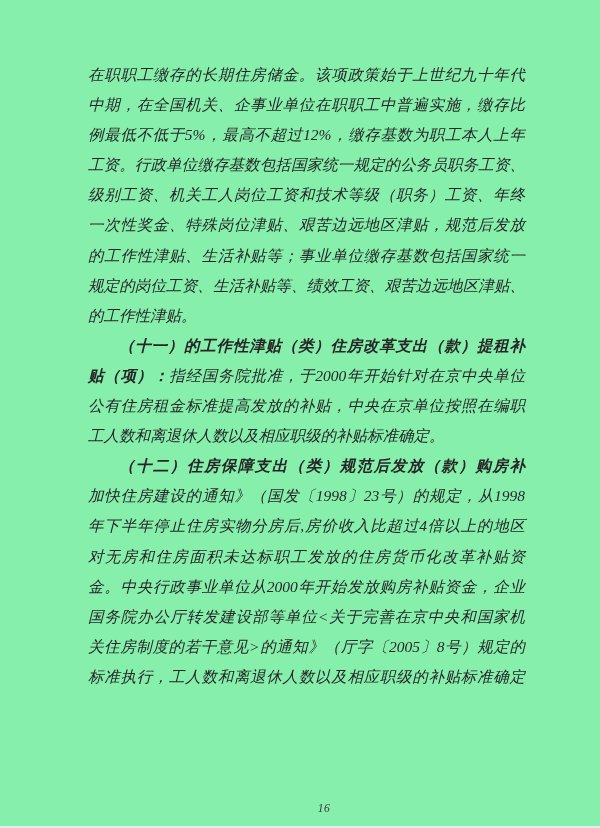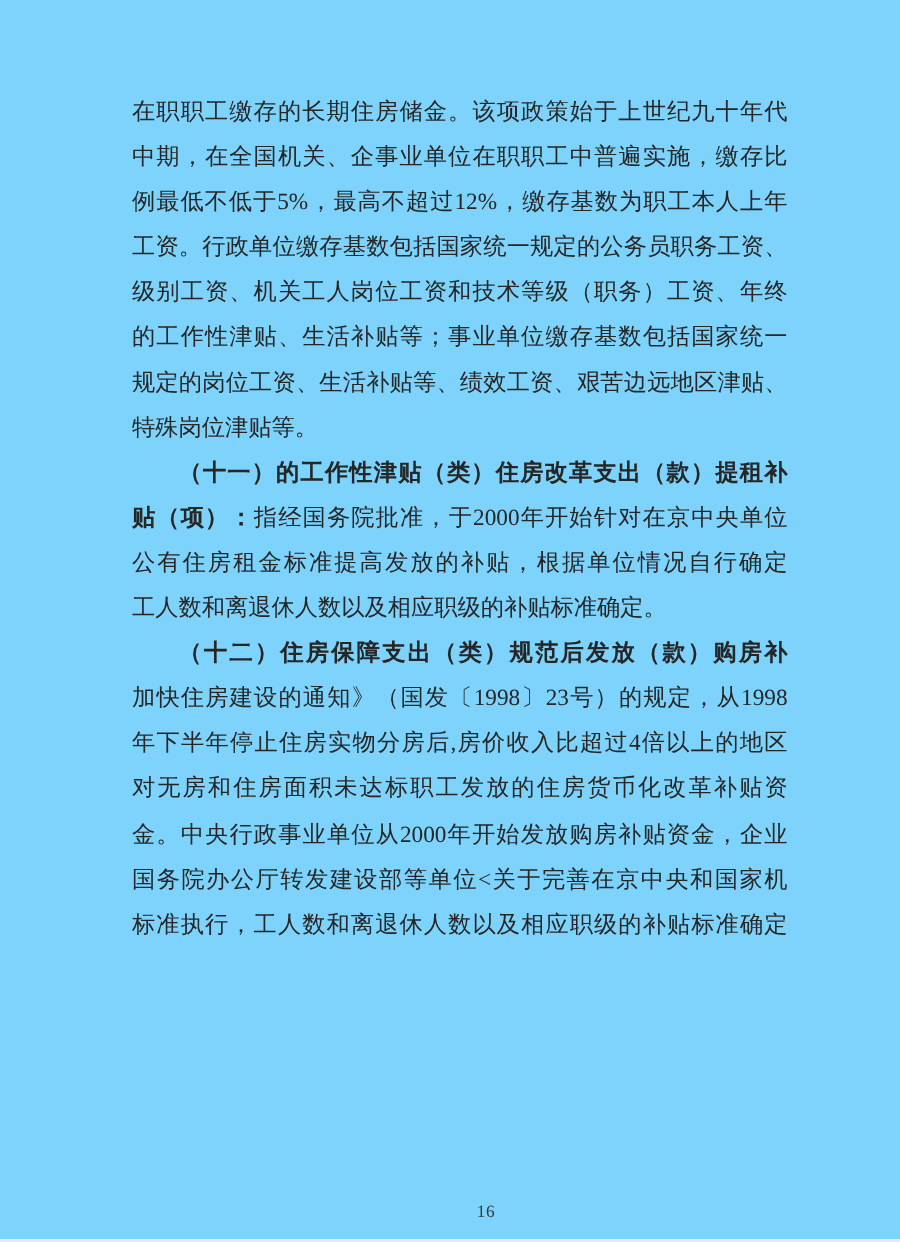--- a/index.html
+++ b/index.html
@@ -4,24 +4,25 @@
 <style>
   html, body {
     margin: 0;
     padding: 0;
     background: #ffffff;
   }
   .page {
     position: relative;
     width: 600px;
     height: 828px;
-    background: #7dd3fc;
+    background: #86efac;
     overflow: hidden;
     font-family: "Liberation Serif", "DejaVu Serif", serif;
     color: #262626;
+    font-style: italic;
   }
   .text-block {
     position: absolute;
     left: 88px;
     top: 60px;
     width: 437px;
   }
   .line {
     height: 30.1px;
     line-height: 30.1px;
@@ -63,30 +64,32 @@
 </head>
 <body>
 
 <div class="page">
   <div class="text-block">
       <div class="line j"><span>在职职工缴存的长期住房储金。该项政策始于上世纪九十年代</span></div>
       <div class="line j"><span>中期，在全国机关、企事业单位在职职工中普遍实施，缴存比</span></div>
       <div class="line j"><span>例最低不低于5%，最高不超过12%，缴存基数为职工本人上年</span></div>
       <div class="line j"><span>工资。行政单位缴存基数包括国家统一规定的公务员职务工资、</span></div>
       <div class="line j"><span>级别工资、机关工人岗位工资和技术等级（职务）工资、年终</span></div>
+      <div class="line j"><span>一次性奖金、特殊岗位津贴、艰苦边远地区津贴，规范后发放</span></div>
       <div class="line j"><span>的工作性津贴、生活补贴等；事业单位缴存基数包括国家统一</span></div>
       <div class="line j"><span>规定的岗位工资、生活补贴等、绩效工资、艰苦边远地区津贴、</span></div>
-      <div class="line"><span>特殊岗位津贴等。</span></div>
+      <div class="line"><span>的工作性津贴。</span></div>
       <div class="line j ind"><span class="b">（十一）的工作性津贴（类）住房改革支出（款）提租补</span></div>
       <div class="line j"><span class="b">贴（项）：</span><span>指经国务院批准，于2000年开始针对在京中央单位</span></div>
-      <div class="line j"><span>公有住房租金标准提高发放的补贴，根据单位情况自行确定</span></div>
+      <div class="line j"><span>公有住房租金标准提高发放的补贴，中央在京单位按照在编职</span></div>
       <div class="line"><span>工人数和离退休人数以及相应职级的补贴标准确定。</span></div>
       <div class="line j ind"><span class="b">（十二）住房保障支出（类）规范后发放（款）购房补</span></div>
       <div class="line j"><span>加快住房建设的通知》（国发〔1998〕23号）的规定，从1998</span></div>
       <div class="line j"><span>年下半年停止住房实物分房后,房价收入比超过4倍以上的地区</span></div>
       <div class="line j"><span>对无房和住房面积未达标职工发放的住房货币化改革补贴资</span></div>
       <div class="line j"><span>金。中央行政事业单位从2000年开始发放购房补贴资金，企业</span></div>
       <div class="line j"><span>国务院办公厅转发建设部等单位&lt;关于完善在京中央和国家机</span></div>
+      <div class="line j"><span>关住房制度的若干意见&gt;的通知》（厅字〔2005〕8号）规定的</span></div>
       <div class="line j"><span>标准执行，工人数和离退休人数以及相应职级的补贴标准确定</span></div>
     </div>
   <div class="page-number">16</div>
   <div class="bottom-edge"></div>
 </div>
 
 </body></html>

